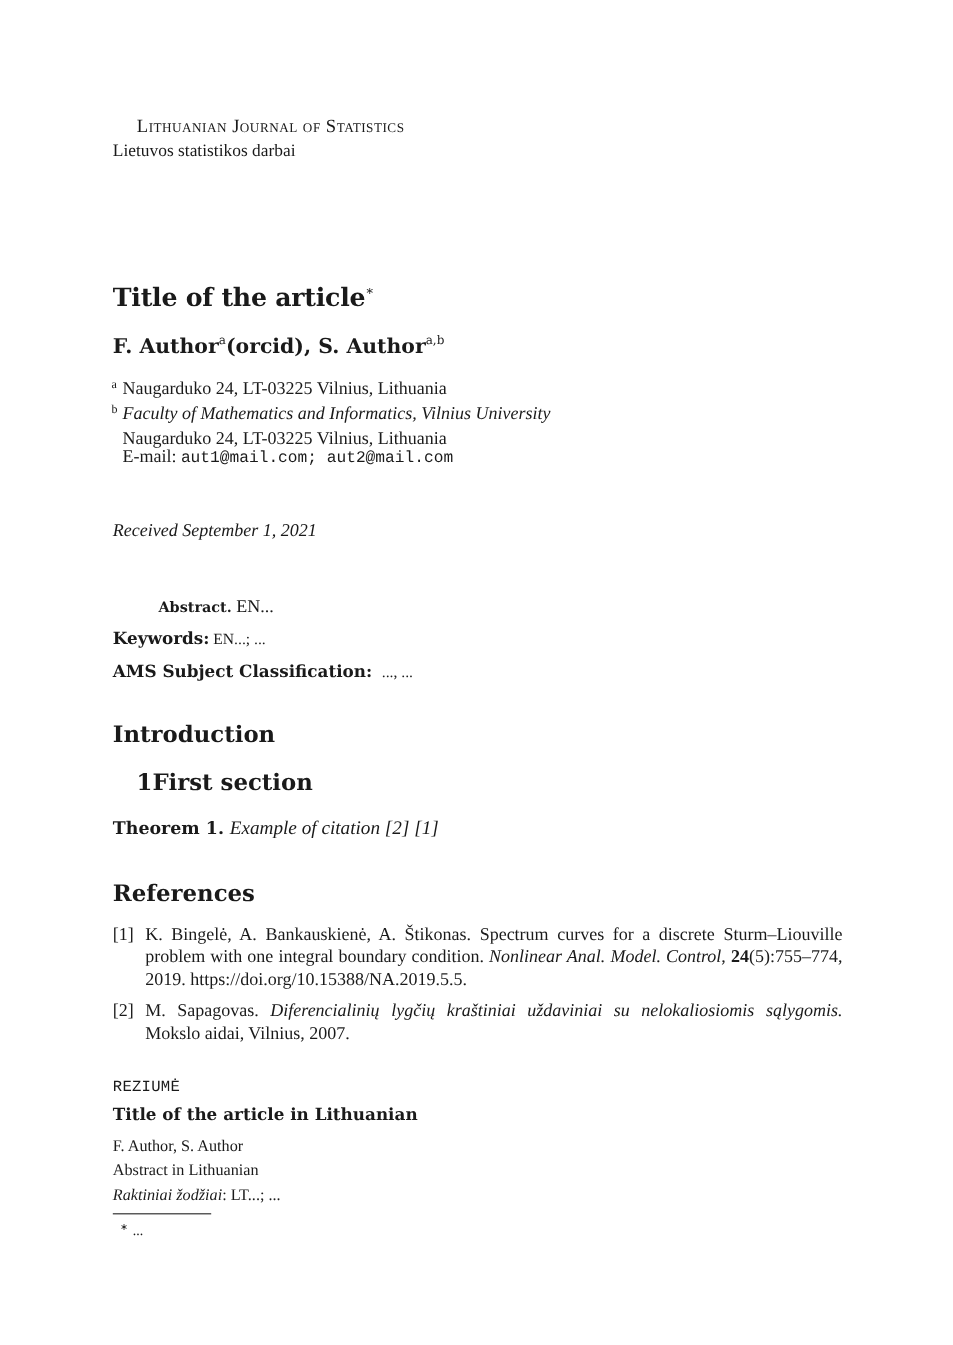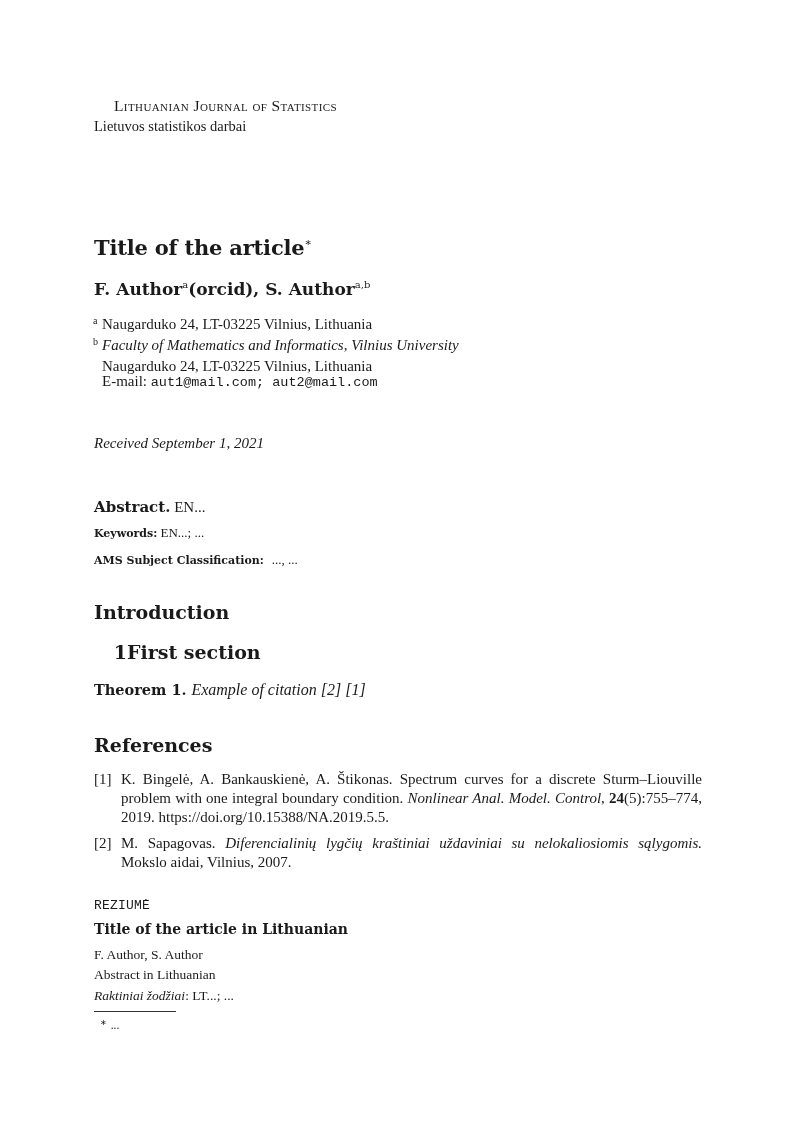--- a/index.html
+++ b/index.html
@@ -14,23 +14,23 @@
   .authors sup { font-weight: normal; font-size: 10px; vertical-align: 7px; }
   .authors .orcid { font-weight: bold; }
   .affil { top: 314px; font-family: "Liberation Serif", serif; font-size: 15px; line-height: 21px; }
   .affil .line { position: relative; padding-left: 8px; white-space: nowrap; }
   .affil .line sup { position: absolute; left: -1px; top: -4px; font-size: 10px; font-style: normal; }
   .affil .it { font-style: italic; }
   .affil .email-line { line-height: 15px; margin-top: -3px; }
   .mono { font-family: "Liberation Mono", "DejaVu Sans Mono", monospace; font-size: 13.5px; }
   .received { top: 435px; font-family: "Liberation Serif", serif; font-size: 15px; font-style: italic; }
   .abstract { top: 498px; font-family: "Liberation Serif", serif; font-size: 15px; }
-  .abstract b { font-family: "DejaVu Serif", serif; font-size: 15px; }
+  .abstract b { font-family: "DejaVu Serif", serif; font-size: 12px; margin-left: 38px; }
   .keywords { top: 525px; font-family: "Liberation Serif", serif; font-size: 13px; }
-  .keywords b, .ams b { font-family: "DejaVu Serif", serif; font-size: 11px; text-align: right; }
+  .keywords b, .ams b { font-family: "DejaVu Serif", serif; font-size: 14px; text-align: right; }
   .ams { top: 552px; font-family: "Liberation Serif", serif; font-size: 13px; }
   .ams .gap { display: inline-block; width: 8px; }
   .sec-intro { top: 601px; font-family: "DejaVu Serif", serif; font-weight: bold; font-size: 19px; }
   .sec-one { top: 641px; font-family: "DejaVu Serif", serif; font-weight: bold; font-size: 19px; text-align: right; }
   .sec-one .num { display: inline-block; width: 33px; }
   .theorem { top: 681px; font-size: 15px; text-align: right; }
   .theorem b { font-family: "DejaVu Serif", serif; font-size: 14.5px; }
   .theorem i { font-family: "Liberation Serif", serif; font-size: 16px; }
   .sec-refs { top: 734px; font-family: "DejaVu Serif", serif; font-weight: bold; font-size: 19px; }
   .refs { top: 770px; width: 608px; font-family: "Liberation Serif", serif; font-size: 15px; line-height: 19px; }

